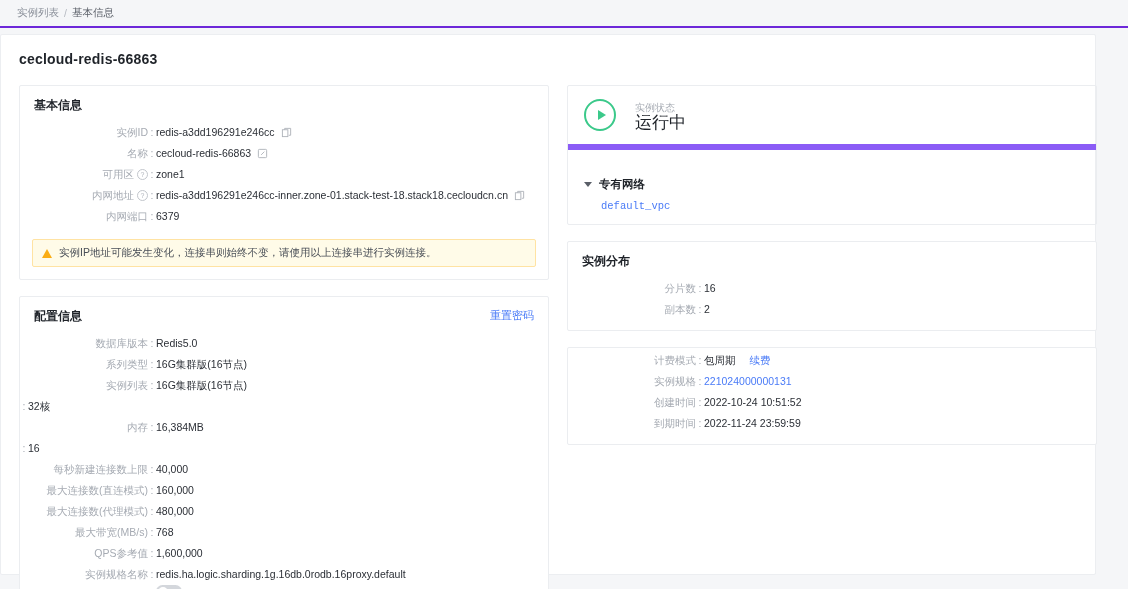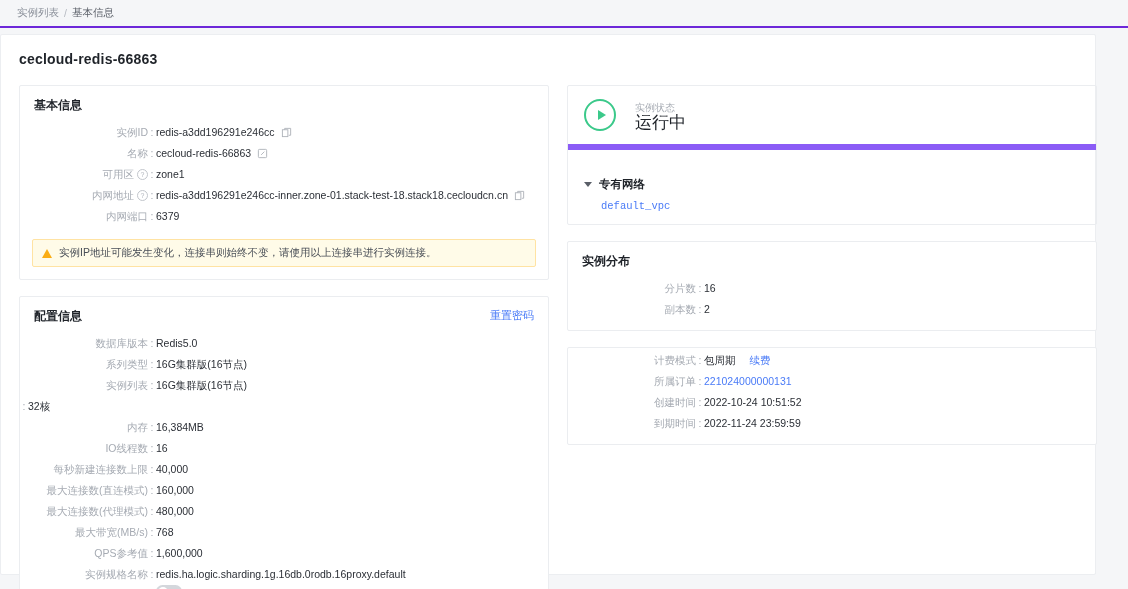--- a/index.html
+++ b/index.html
@@ -368,21 +368,20 @@
             <div class="row">
               <div class="row-colon">:</div>
               <div class="row-value">32核</div>
             </div>
             <div class="row">
               <div class="row-label">内存</div>
               <div class="row-colon">:</div>
               <div class="row-value">16,384MB</div>
             </div>
             <div class="row">
-              <div class="row-label">IO线程数</div>
               <div class="row-colon">:</div>
               <div class="row-value">16</div>
             </div>
             <div class="row">
               <div class="row-label">每秒新建连接数上限</div>
               <div class="row-colon">:</div>
               <div class="row-value">40,000</div>
             </div>
             <div class="row">
               <div class="row-label">最大连接数(直连模式)</div>
@@ -463,21 +462,21 @@
           <div class="rows">
             <div class="row">
               <div class="row-label">计费模式</div>
               <div class="row-colon">:</div>
               <div class="row-value">
                 <span>包周期</span>
                 <span class="val-link">续费</span>
               </div>
             </div>
             <div class="row">
-              <div class="row-label">所属订单</div>
+              <div class="row-label">实例规格</div>
               <div class="row-colon">:</div>
               <div class="row-value link">221024000000131</div>
             </div>
             <div class="row">
               <div class="row-label">创建时间</div>
               <div class="row-colon">:</div>
               <div class="row-value">2022-10-24 10:51:52</div>
             </div>
             <div class="row">
               <div class="row-label">到期时间</div>

